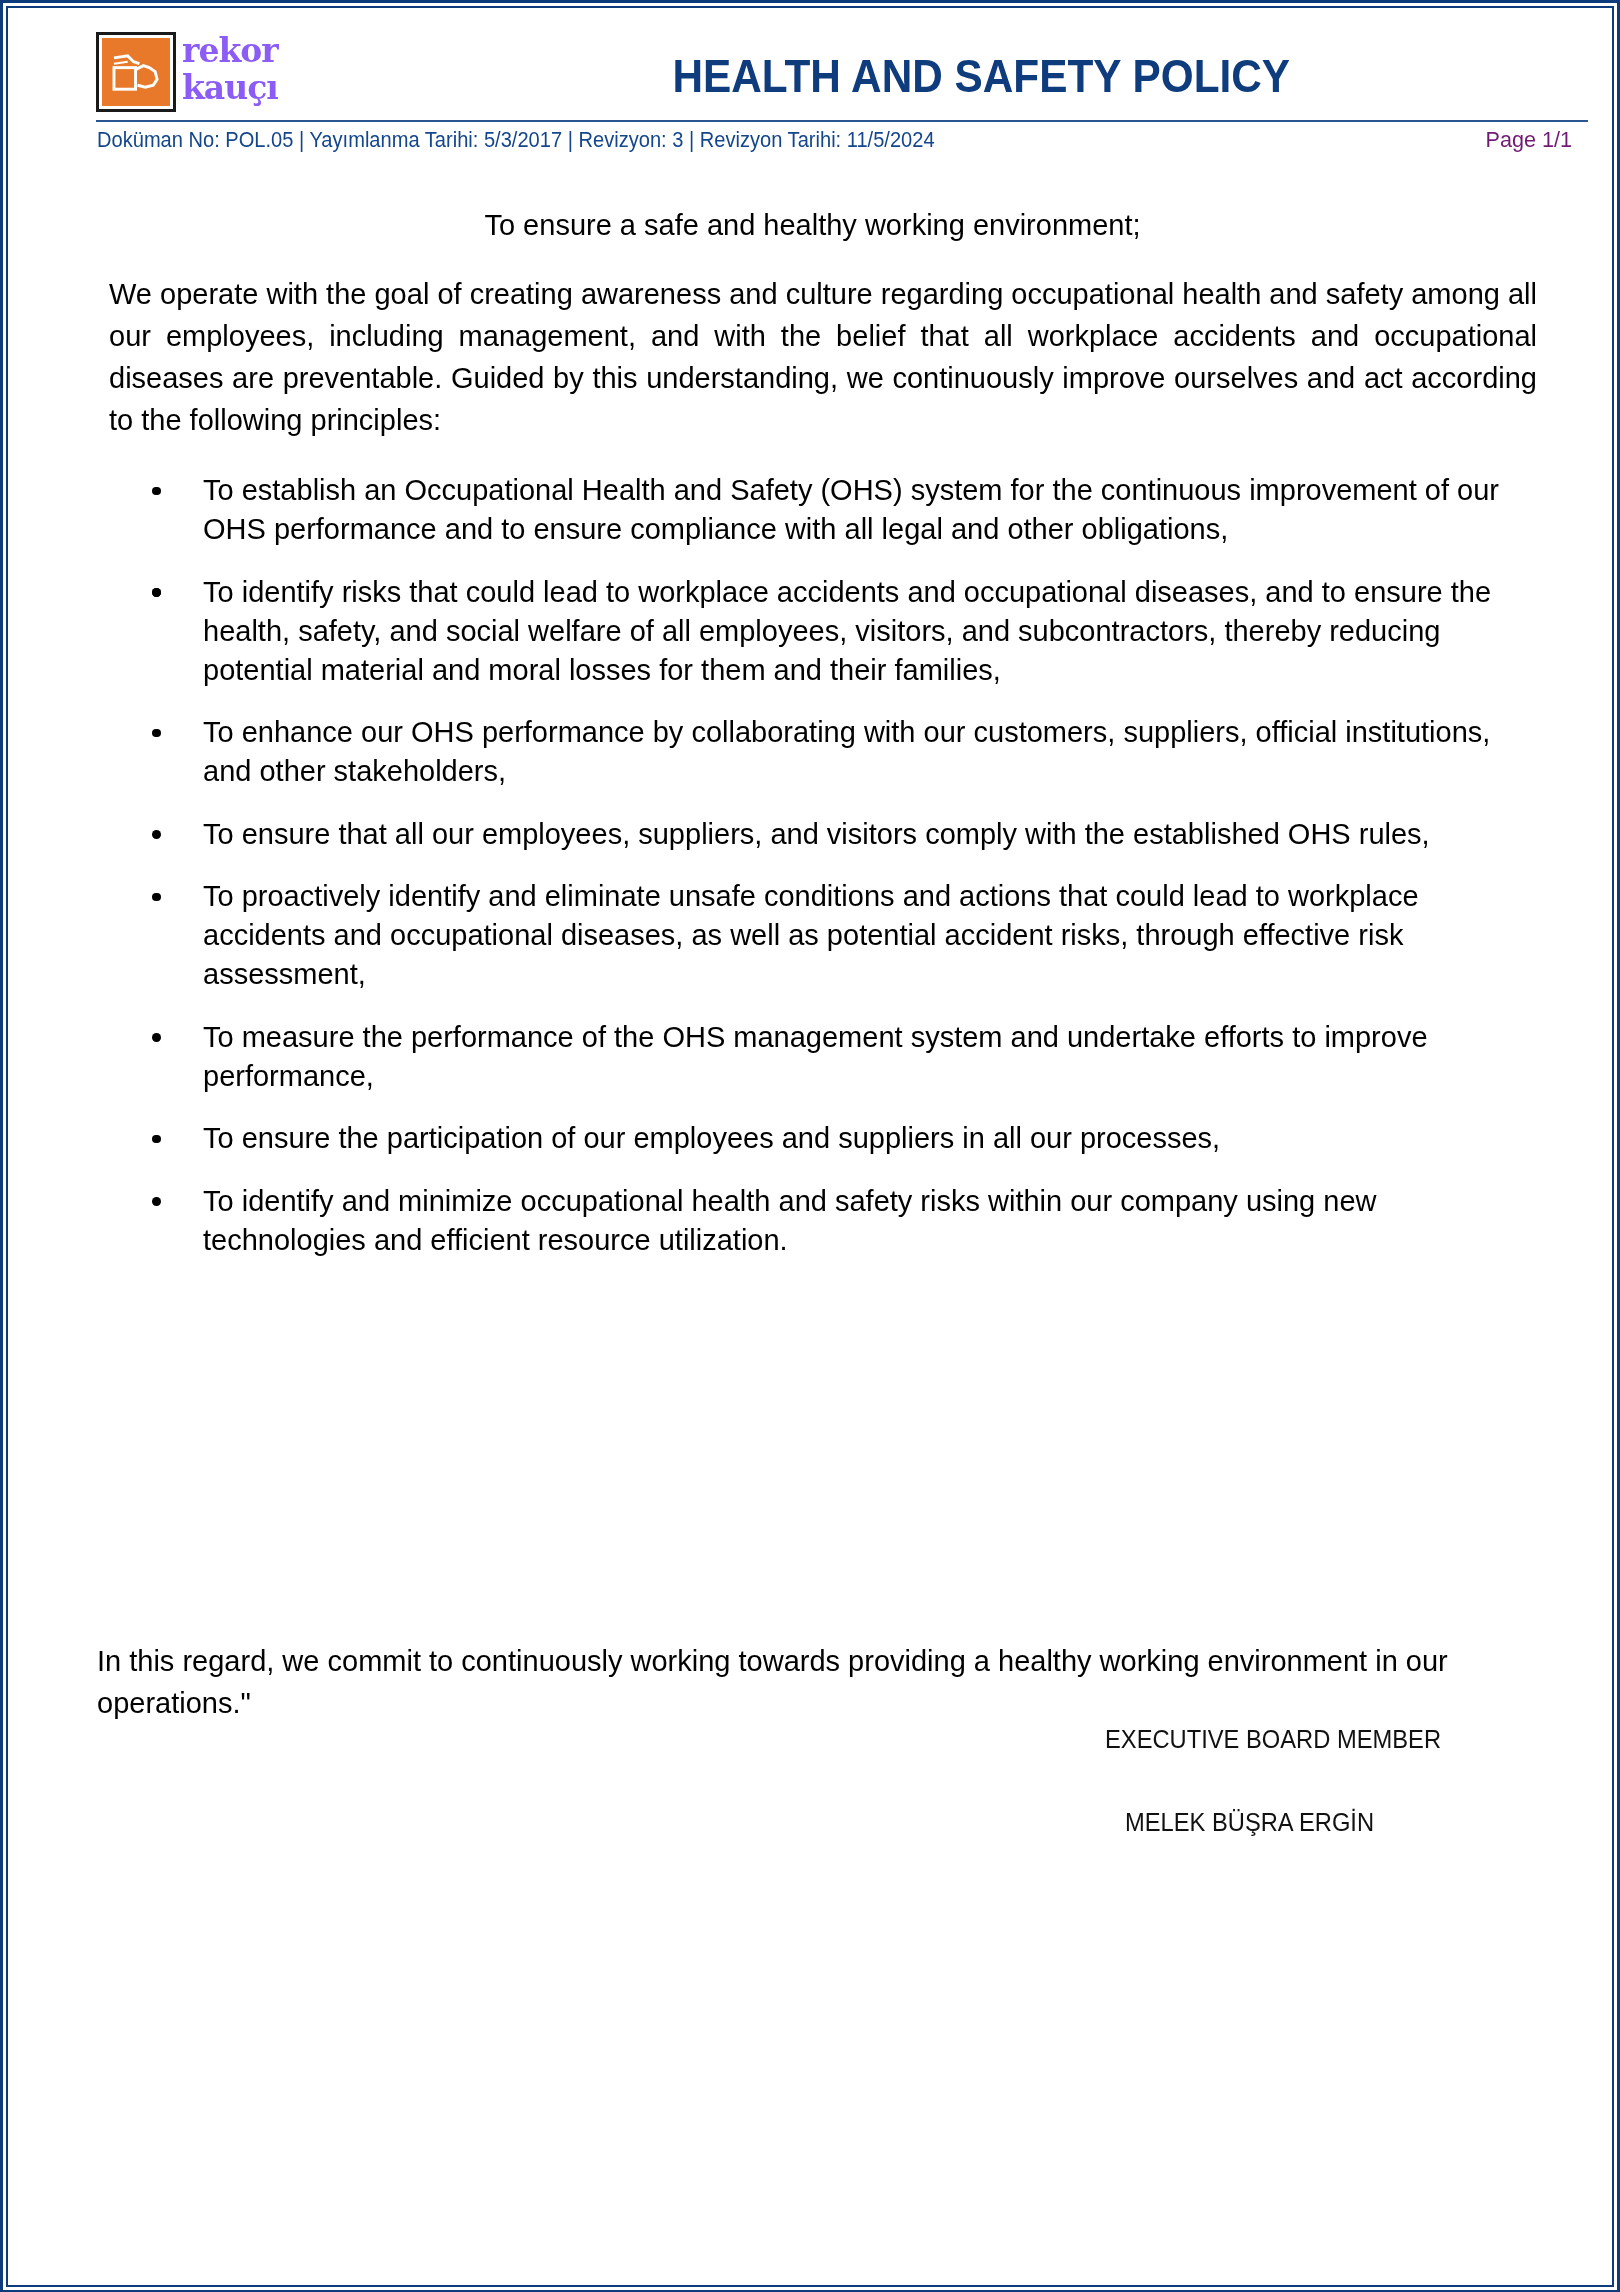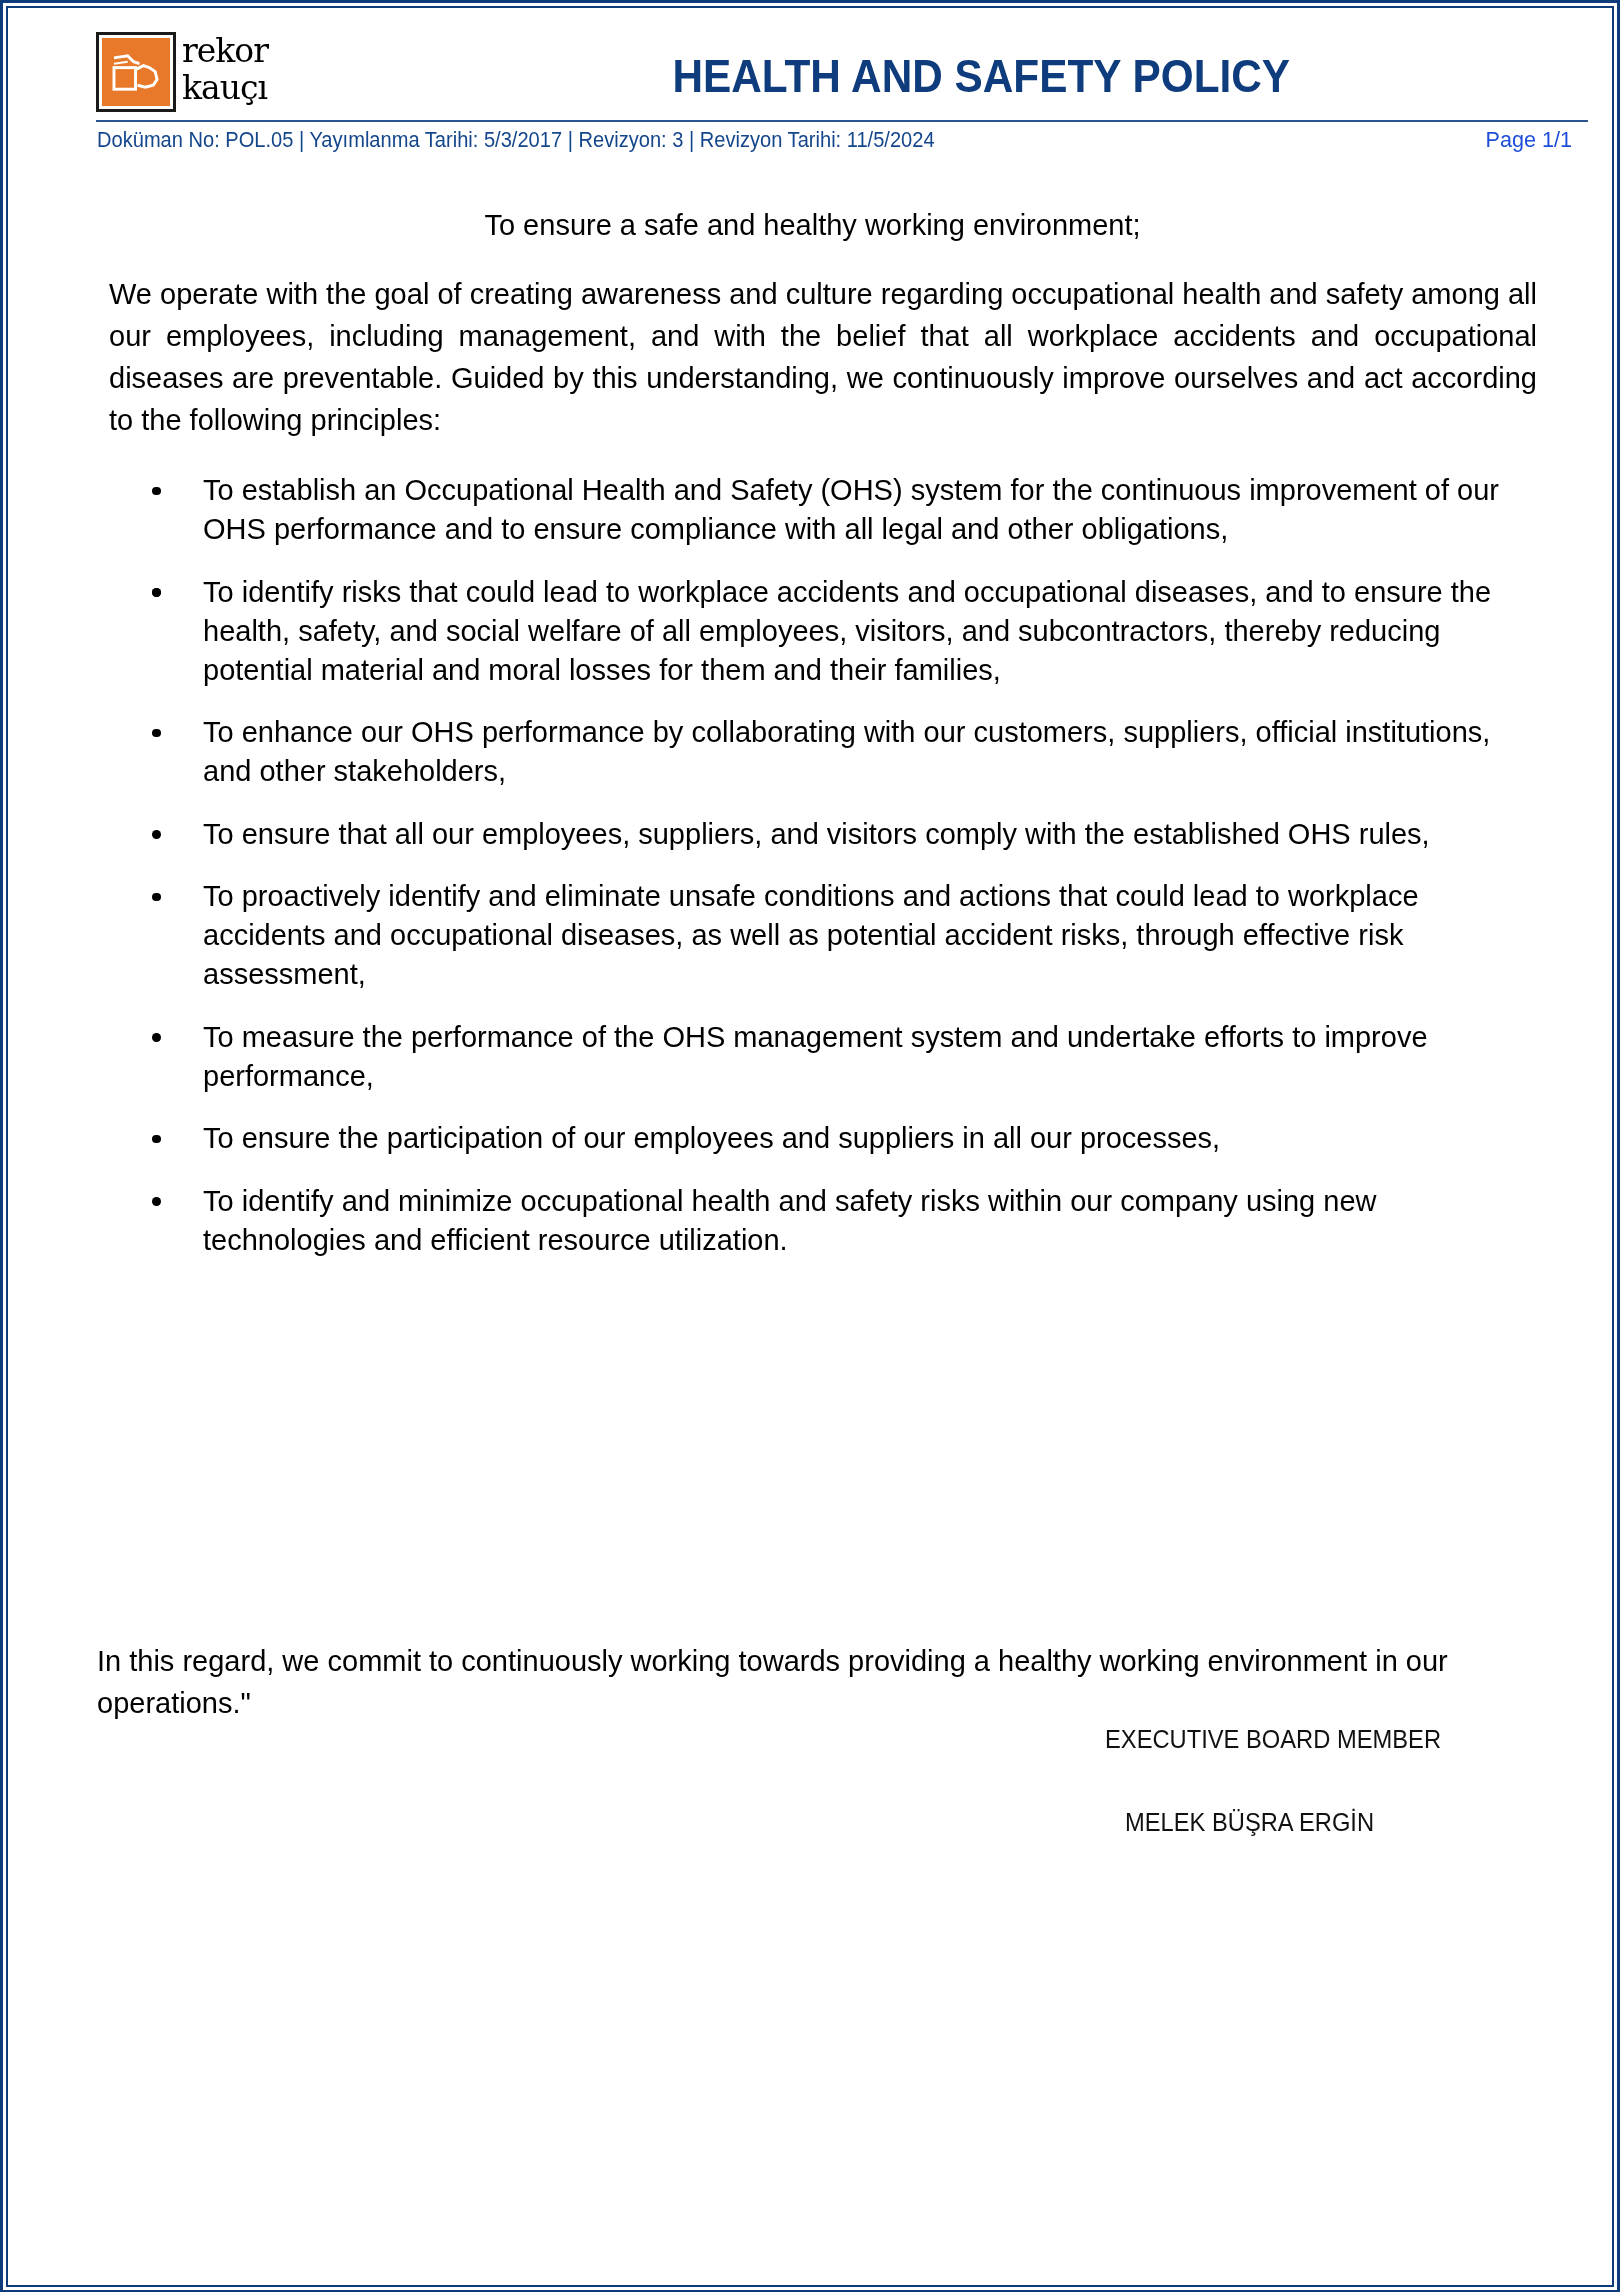--- a/index.html
+++ b/index.html
@@ -18,40 +18,40 @@
   .logo-box {
     position: absolute; left: 0; top: 0; width: 80px; height: 80px;
     box-sizing: border-box; border: 3.9px solid #1a1a1a; background: #ffffff; padding: 2.9px;
   }
   .logo-box-inner {
     width: 100%; height: 100%; background: #e8782a; position: relative;
   }
   .logo-box-inner svg { position: absolute; left: 5.9px; top: 11.8px; }
   .logo-text {
     position: absolute; left: 86px; top: 0px; font-family: "DejaVu Serif", serif;
-    font-weight: normal; color: #000000; font-size: 33px; line-height: 37px;
+    font-weight: bold; color: #8b5cf6; font-size: 33px; line-height: 37px;
     letter-spacing: -1px;
   }
   .logo-text .l2 { display: block; }
   .title {
     position: absolute; left: 323px; width: 1264px; top: 49px; text-align: center;
     font-family: "Liberation Sans", sans-serif; font-weight: bold; font-size: 46px;
     color: #0f3c7d; letter-spacing: 0px; transform: scaleX(0.92); transform-origin: 960px 0;
   }
   .rule {
     position: absolute; left: 96px; top: 120px; width: 1492px; height: 2px; background: #2a5590;
   }
   .meta {
     position: absolute; left: 97px; top: 127px; font-family: "Liberation Sans", sans-serif;
     font-size: 21.6px; color: #14468c; white-space: nowrap;
     transform: scaleX(0.93); transform-origin: 0 0;
   }
   .pageno {
     position: absolute; right: 48px; top: 127px; font-family: "Liberation Sans", sans-serif;
-    font-size: 21.6px; color: #1d4ed8; white-space: nowrap;
+    font-size: 21.6px; color: #701a75; white-space: nowrap;
   }
   .body-text {
     font-family: "Liberation Sans", sans-serif; color: #000000; font-size: 29px;
   }
   .intro {
     position: absolute; left: 97px; top: 204px; width: 1431px; line-height: 42px; text-align: center;
   }
   .para {
     position: absolute; left: 97px; top: 273px; width: 1428px; line-height: 42px;
     text-align: justify; text-align-last: left; margin-left: 12px;

